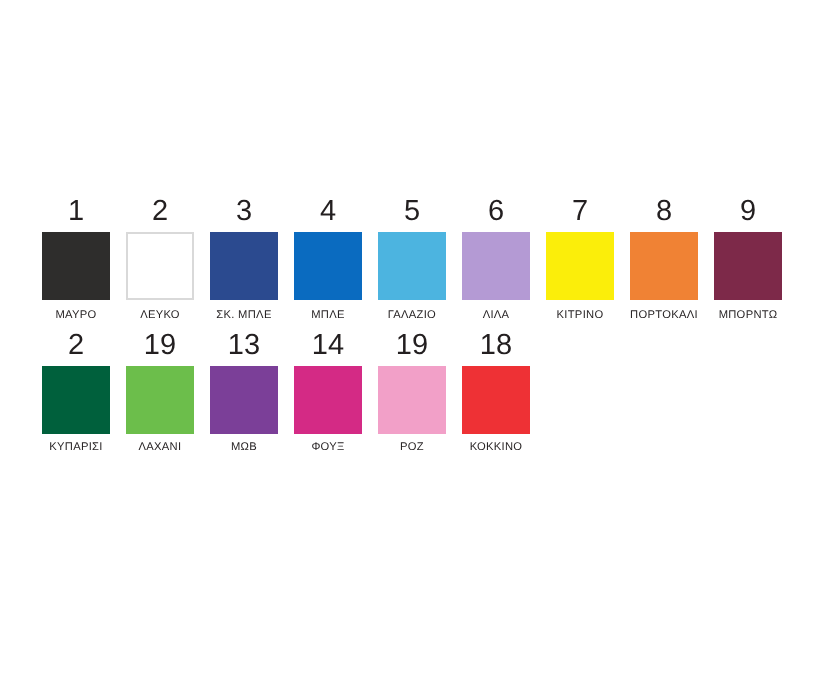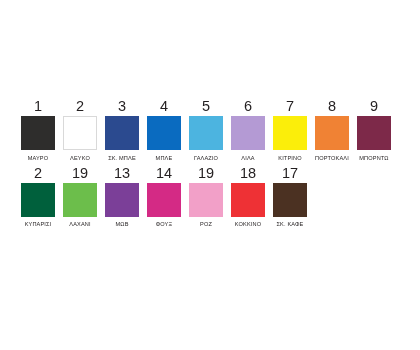--- a/index.html
+++ b/index.html
@@ -149,20 +149,15 @@
         <div class="swatch-cell">
           <div class="swatch-number">19</div>
           <div class="swatch-chip" style="background-color: rgb(242, 160, 200);"></div>
           <div class="swatch-label">ΡΟΖ</div>
         </div>
         <div class="swatch-cell">
           <div class="swatch-number">18</div>
           <div class="swatch-chip" style="background-color: rgb(238, 49, 53);"></div>
           <div class="swatch-label">ΚΟΚΚΙΝΟ</div>
         </div>
-        <div class="swatch-cell">
-          <div class="swatch-number">17</div>
-          <div class="swatch-chip" style="background-color: rgb(75, 49, 34);"></div>
-          <div class="swatch-label">ΣΚ. ΚΑΦΕ</div>
-        </div>
       </div>
     </div>
 </div>
 
 </body></html>

